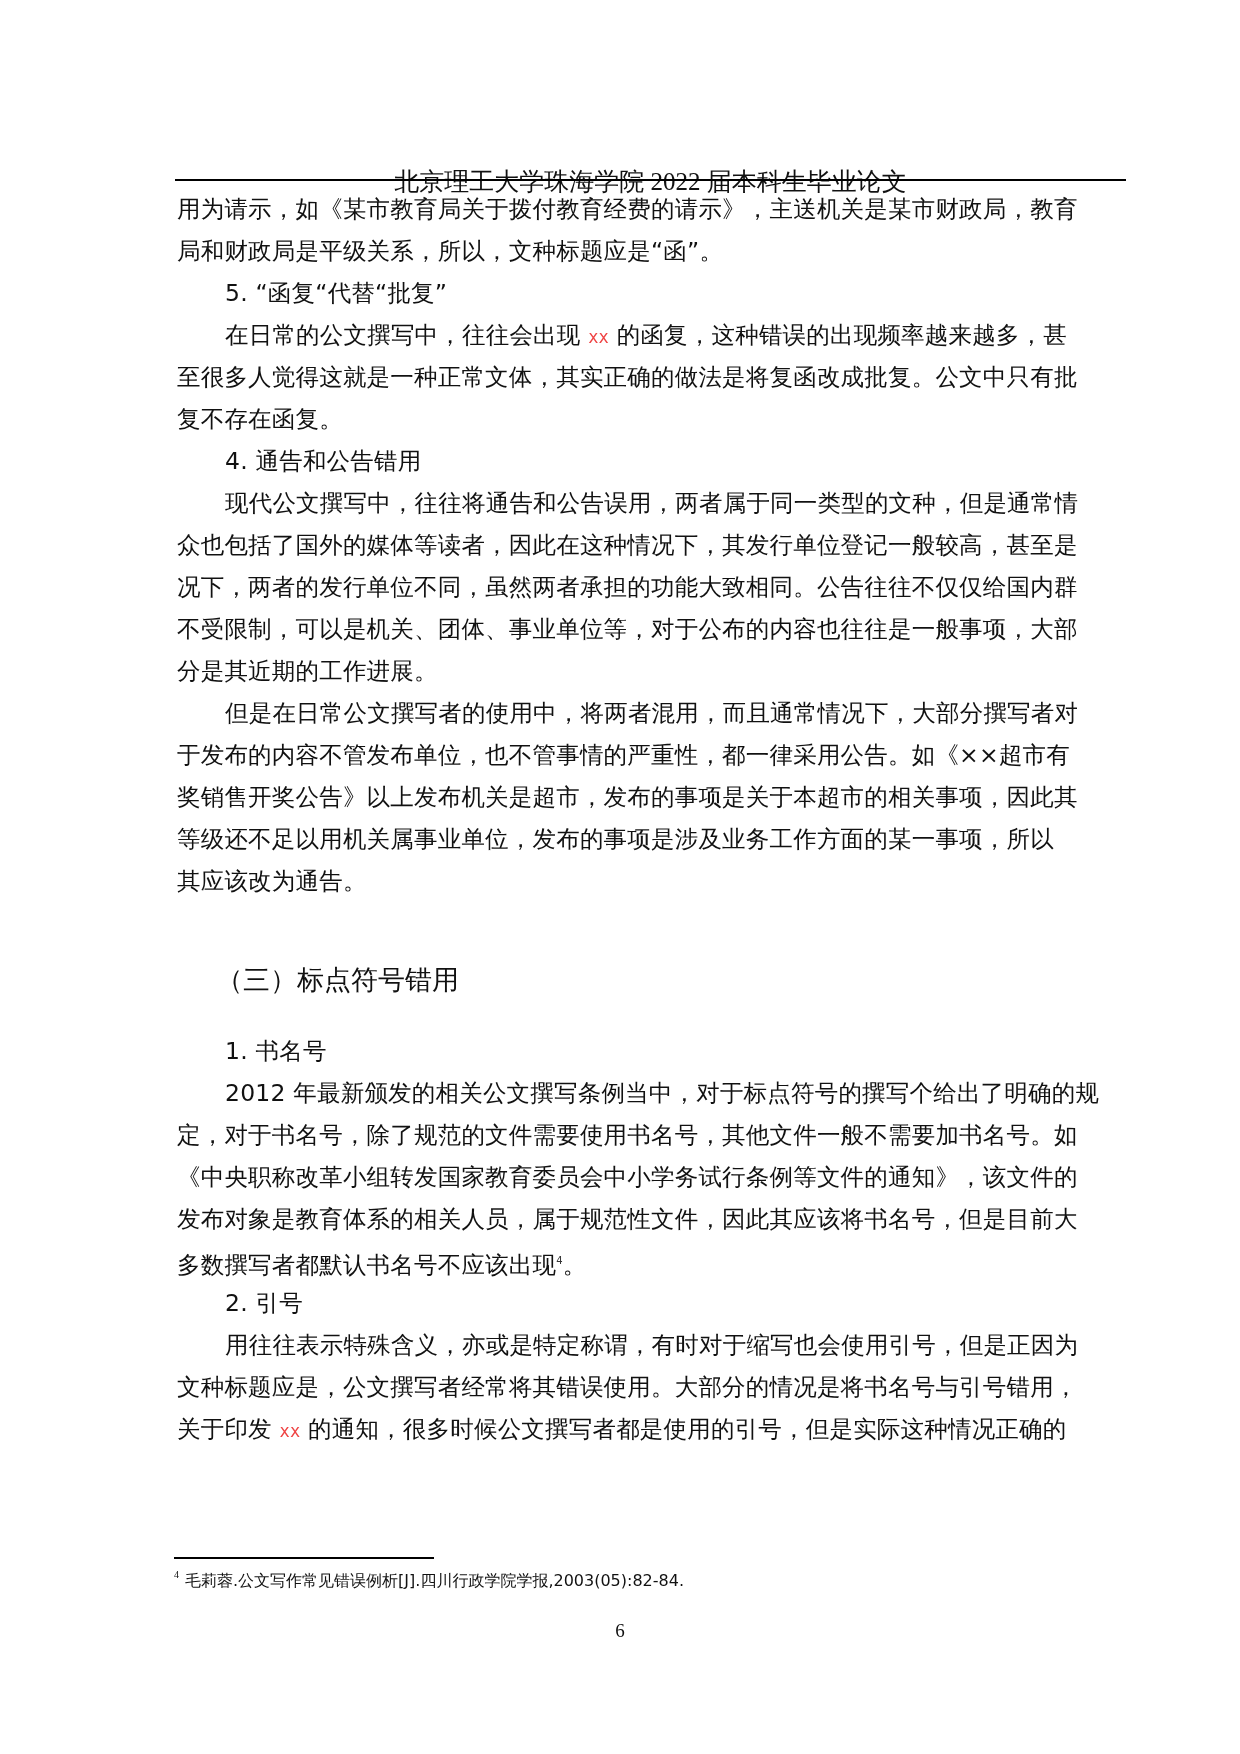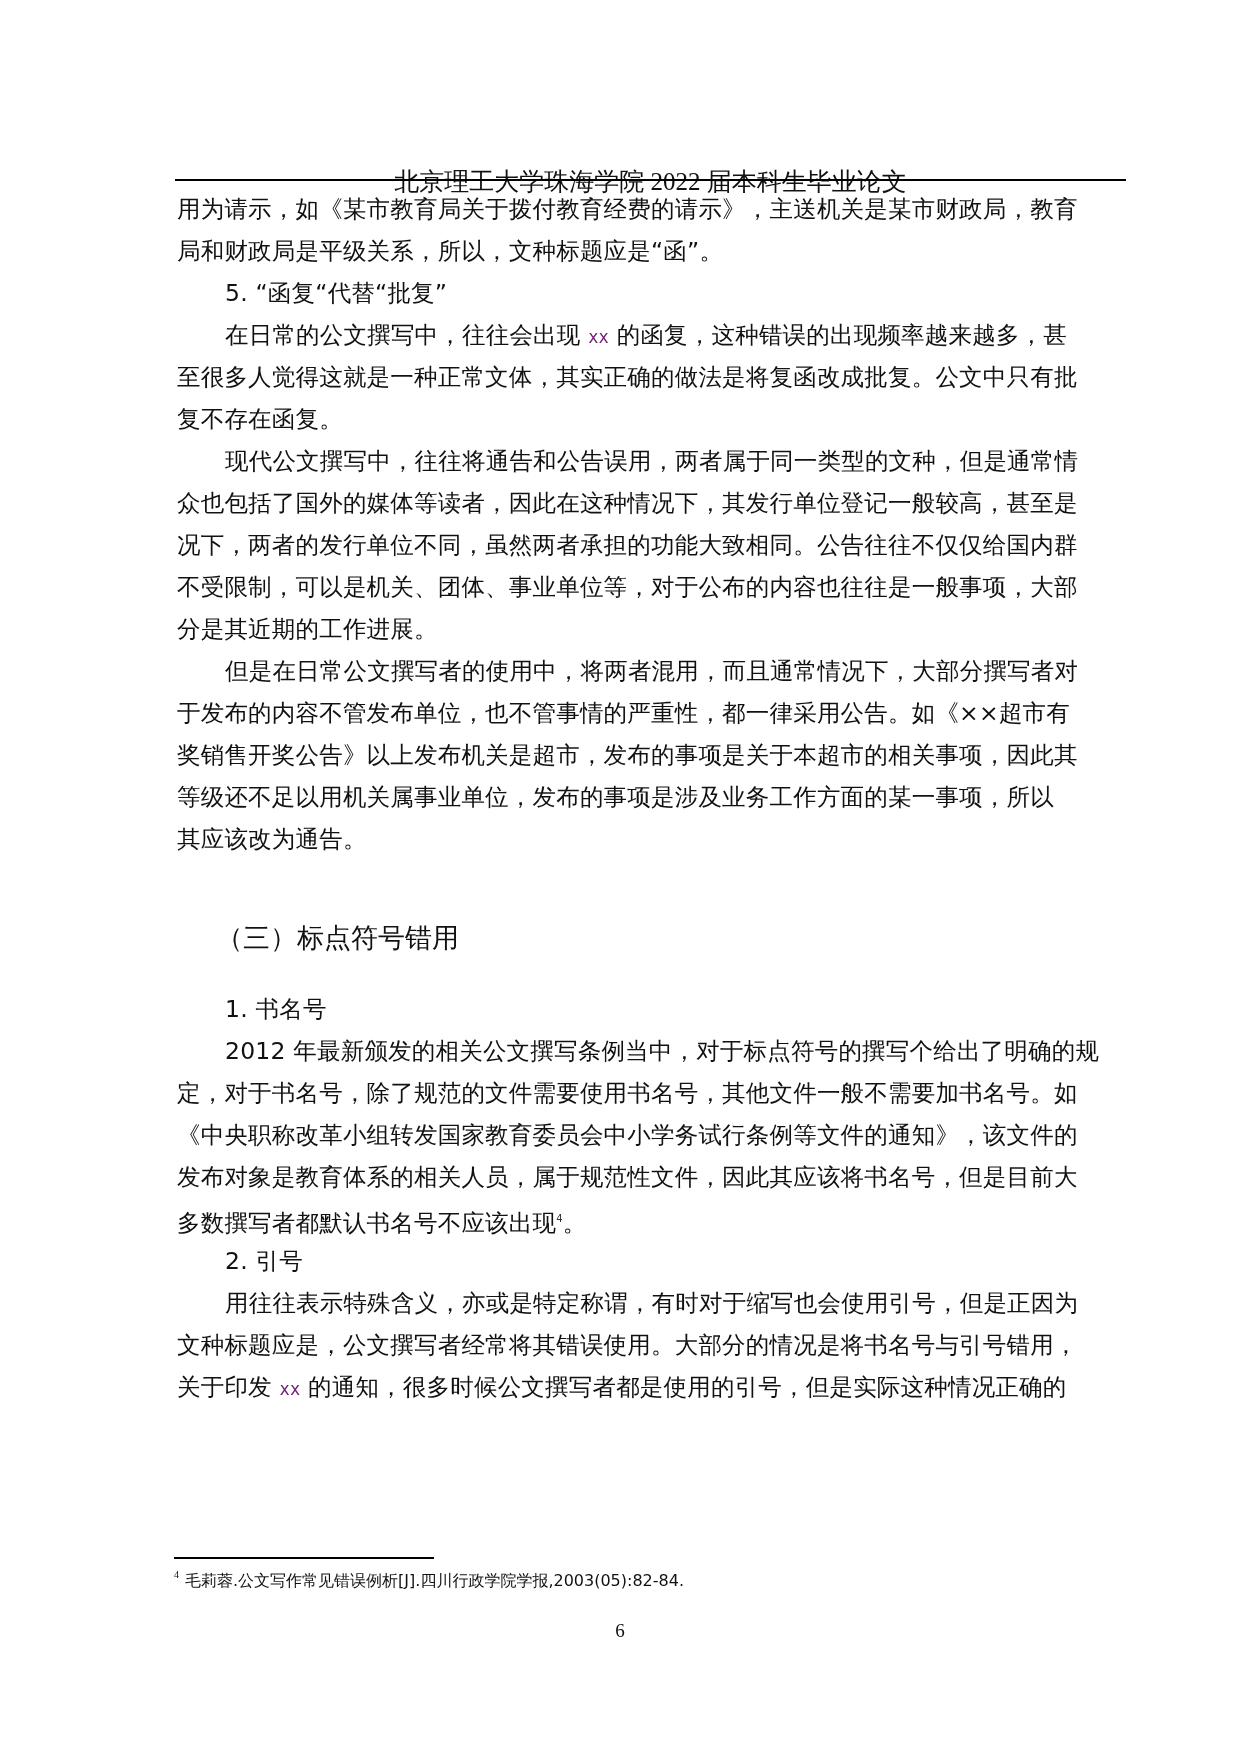--- a/index.html
+++ b/index.html
@@ -5,21 +5,21 @@
   html, body { margin: 0; padding: 0; background: #ffffff; }
   body { width: 1240px; height: 1754px; position: relative; overflow: hidden;
          font-family: "DejaVu Sans", "Liberation Sans", sans-serif; color: #111; }
   .page { position: absolute; left: 0; top: 0; width: 1240px; height: 1754px; background: #fff; }
   .running-header { position: absolute; left: 175px; width: 951px; top: 138px; text-align: center;
          font-family: "Liberation Serif", "DejaVu Serif", serif; font-size: 25px; line-height: 32px; color: #111; margin-top: 28px; }
   .header-rule { position: absolute; left: 175px; width: 951px; top: 179px; height: 2px; background: #000; }
   .body { position: absolute; left: 177px; width: 950px; top: 188px; }
   .line { height: 42px; line-height: 42px; font-size: 23.5px; white-space: nowrap; letter-spacing: 0.2px; }
   .indent { padding-left: 48px; }
-  .xx { font-family: "DejaVu Sans Mono", "Liberation Mono", monospace; font-size: 17px; color: #701a75; }
+  .xx { font-family: "DejaVu Sans Mono", "Liberation Mono", monospace; font-size: 17px; color: #ef4444; }
   .gap { height: 48px; }
   .section-heading { height: 60px; line-height: 60px; font-size: 27px; padding-left: 8px; margin-left: 31px; }
   .gap2 { height: 20px; }
   sup.fn-ref { font-size: 10px; vertical-align: 9px; color: #333; }
   .footnote-rule { position: absolute; left: 174px; width: 260px; top: 1557px; height: 2px; background: #000; }
   .footnote { position: absolute; left: 174px; top: 1566px; font-size: 16px; line-height: 17px; white-space: nowrap; }
   .footnote sup { font-size: 10px; vertical-align: 8px; margin-right: 6px; font-family: "Liberation Serif", serif; }
   .page-number { position: absolute; left: 0; width: 1240px; top: 1620px; text-align: center;
          font-family: "Liberation Serif", "DejaVu Serif", serif; font-size: 19px; }
 </style>
@@ -30,20 +30,21 @@
   <div class="running-header">北京理工大学珠海学院 2022 届本科生毕业论文</div>
   <div class="header-rule"></div>
 
   <div class="body">
     <div class="line">用为请示，如《某市教育局关于拨付教育经费的请示》，主送机关是某市财政局，教育</div>
     <div class="line">局和财政局是平级关系，所以，文种标题应是“函”。</div>
     <div class="line indent">5. “函复“代替“批复”</div>
     <div class="line indent"><span>在日常的公文撰写中，往往会出现 </span><span class="xx">xx</span><span> 的函复，这种错误的出现频率越来越多，甚</span></div>
     <div class="line">至很多人觉得这就是一种正常文体，其实正确的做法是将复函改成批复。公文中只有批</div>
     <div class="line">复不存在函复。</div>
+    <div class="line indent">4. 通告和公告错用</div>
     <div class="line indent">现代公文撰写中，往往将通告和公告误用，两者属于同一类型的文种，但是通常情</div>
     <div class="line">众也包括了国外的媒体等读者，因此在这种情况下，其发行单位登记一般较高，甚至是</div>
     <div class="line">况下，两者的发行单位不同，虽然两者承担的功能大致相同。公告往往不仅仅给国内群</div>
     <div class="line">不受限制，可以是机关、团体、事业单位等，对于公布的内容也往往是一般事项，大部</div>
     <div class="line">分是其近期的工作进展。</div>
     <div class="line indent">但是在日常公文撰写者的使用中，将两者混用，而且通常情况下，大部分撰写者对</div>
     <div class="line">于发布的内容不管发布单位，也不管事情的严重性，都一律采用公告。如《××超市有</div>
     <div class="line">奖销售开奖公告》以上发布机关是超市，发布的事项是关于本超市的相关事项，因此其</div>
     <div class="line">等级还不足以用机关属事业单位，发布的事项是涉及业务工作方面的某一事项，所以</div>
     <div class="line">其应该改为通告。</div>

